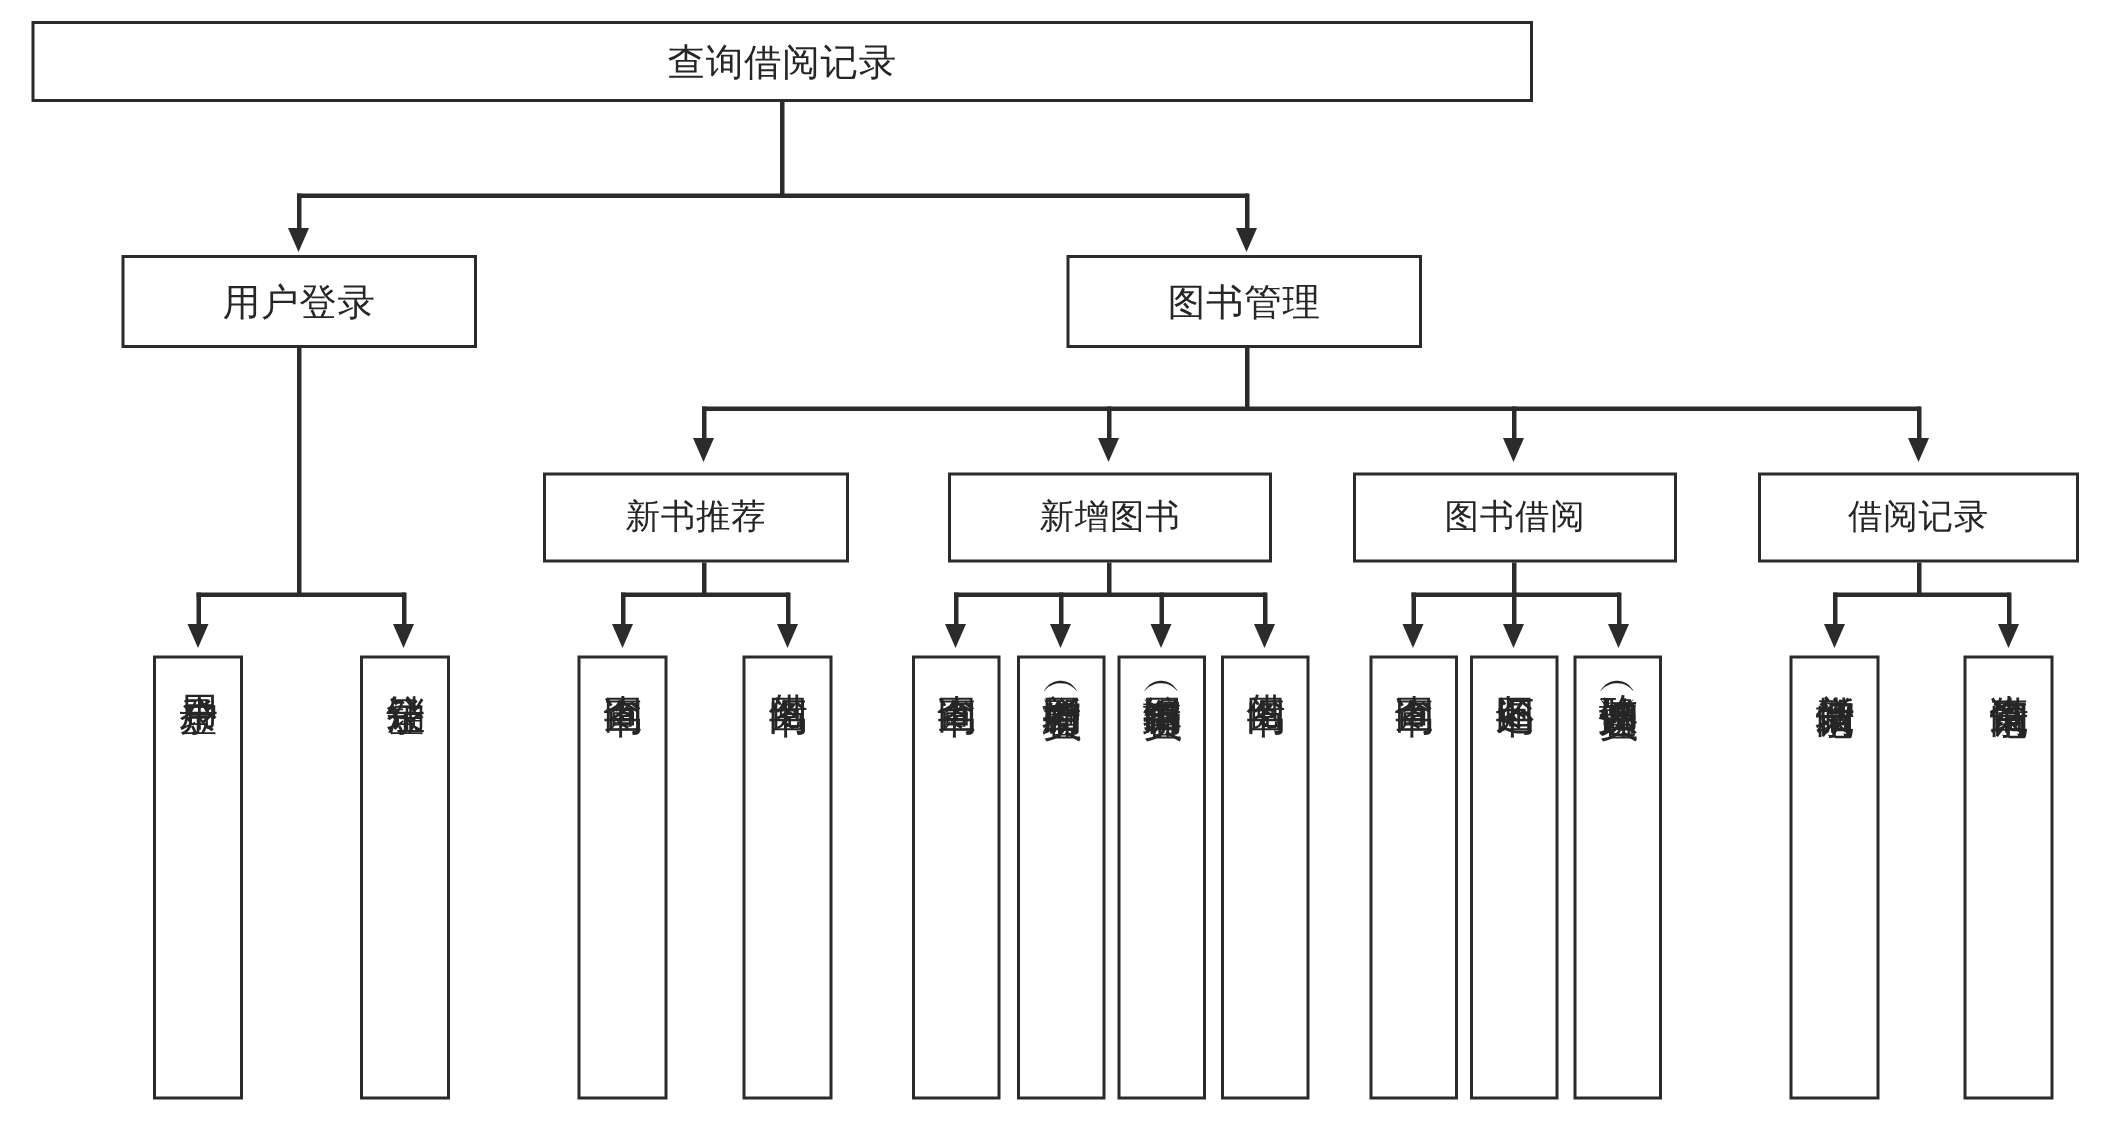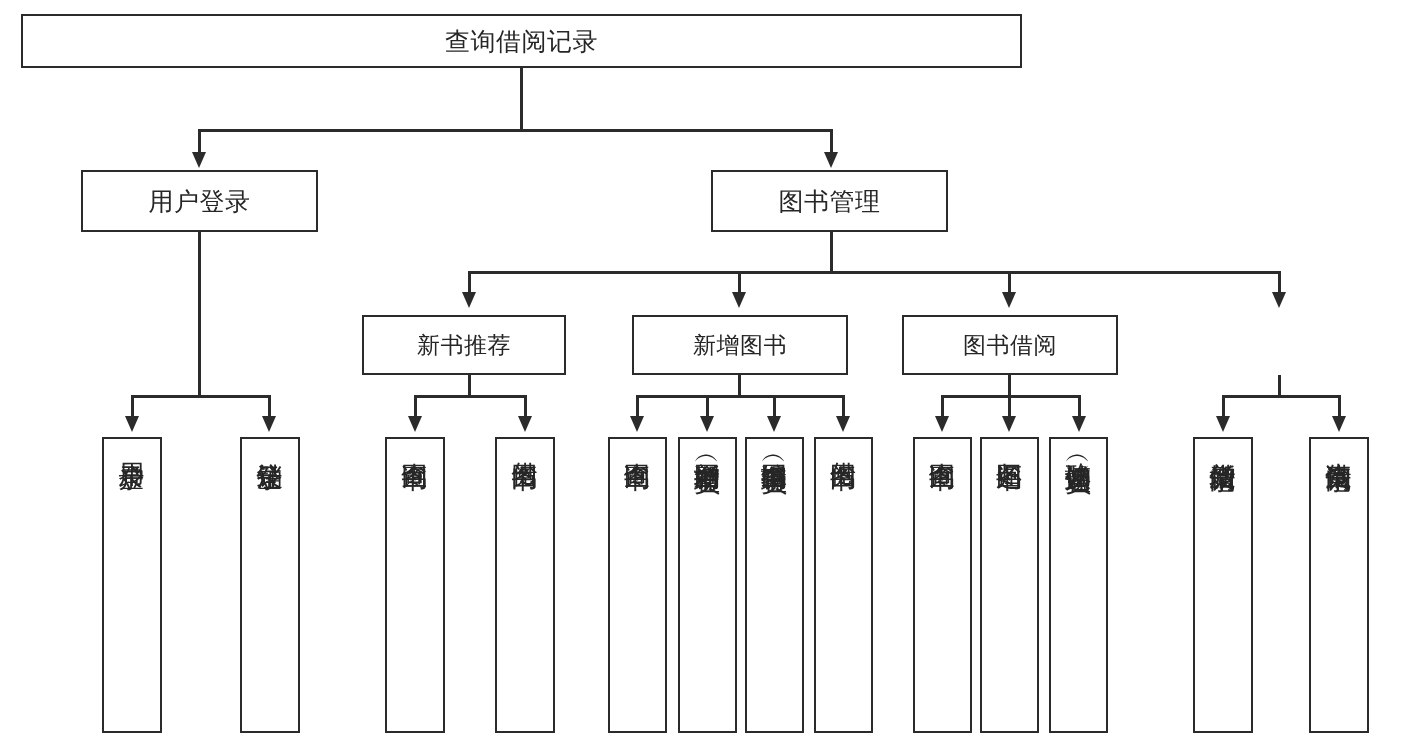--- a/index.html
+++ b/index.html
@@ -130,20 +130,23 @@
   <div class="arrow" style="left:1272px; top:292px;"></div>
 
   <div class="node l3-node" style="left:362px; top:315px; width:204px; height:60px;align-items:center;">
     <span class="label">新书推荐</span>
   </div>
   <div class="node l3-node" style="left:632px; top:315px; width:216px; height:60px;">
     <span class="label">新增图书</span>
   </div>
   <div class="node l3-node" style="left:902px; top:315px; width:216px; height:60px;">
     <span class="label">图书借阅</span>
+  </div>
+  <div class="node l3-node" style="left:1172px; top:315px; width:214px; height:60px;">
+    <span class="label">借阅记录</span>
   </div>
 
   <div class="edge vline" style="left:468px; top:375px; width:2.5px; height:22px;"></div>
   <div class="edge hline" style="left:414px; top:395px; width:112px; height:2.5px;"></div>
   <div class="edge vline" style="left:414px; top:395px; width:2.5px; height:23px;"></div>
   <div class="arrow" style="left:408px; top:416px;"></div>
   <div class="edge vline" style="left:524px; top:395px; width:2.5px; height:23px;"></div>
   <div class="arrow" style="left:518px; top:416px;"></div>
 
   <div class="edge vline" style="left:738px; top:375px; width:2.5px; height:22px;"></div>

